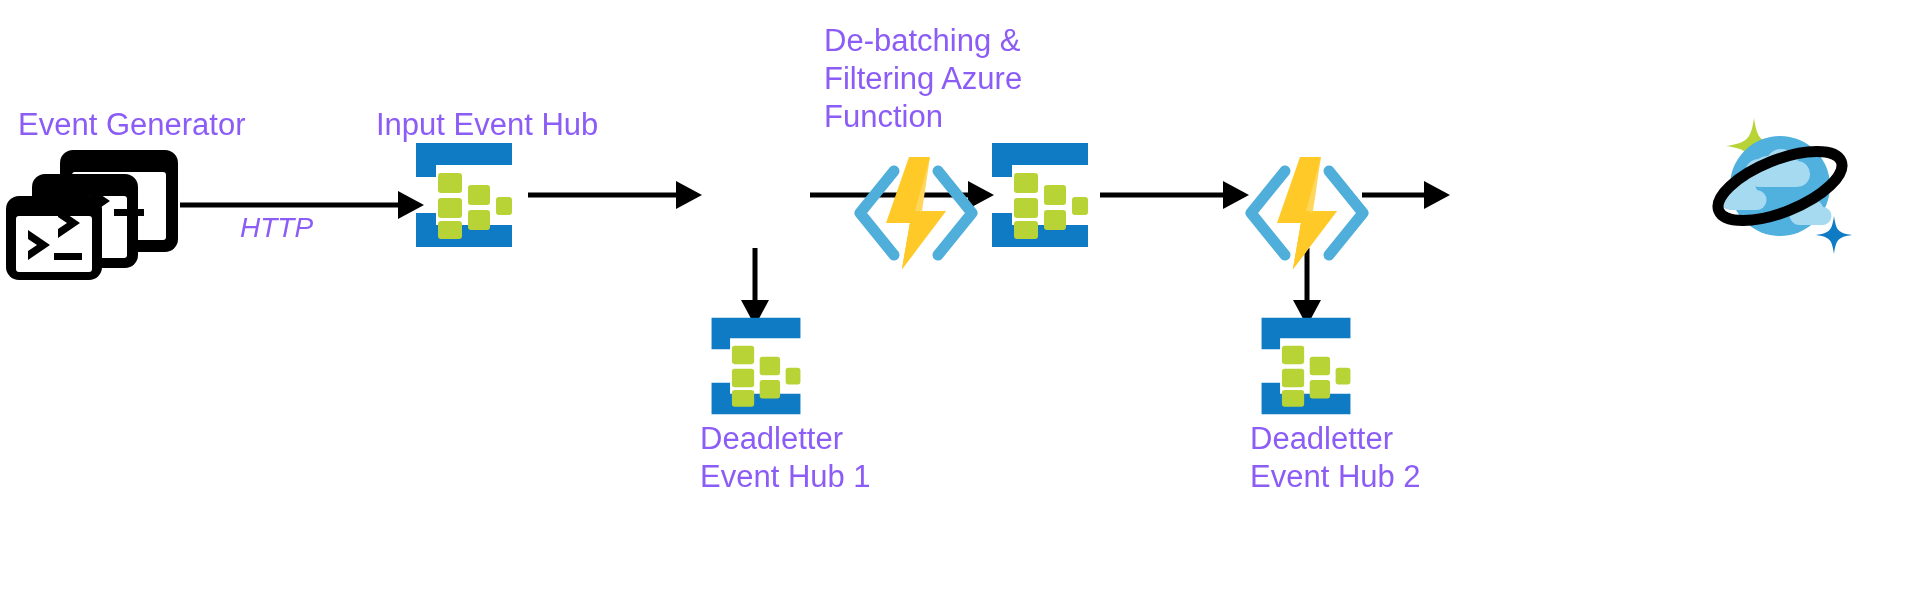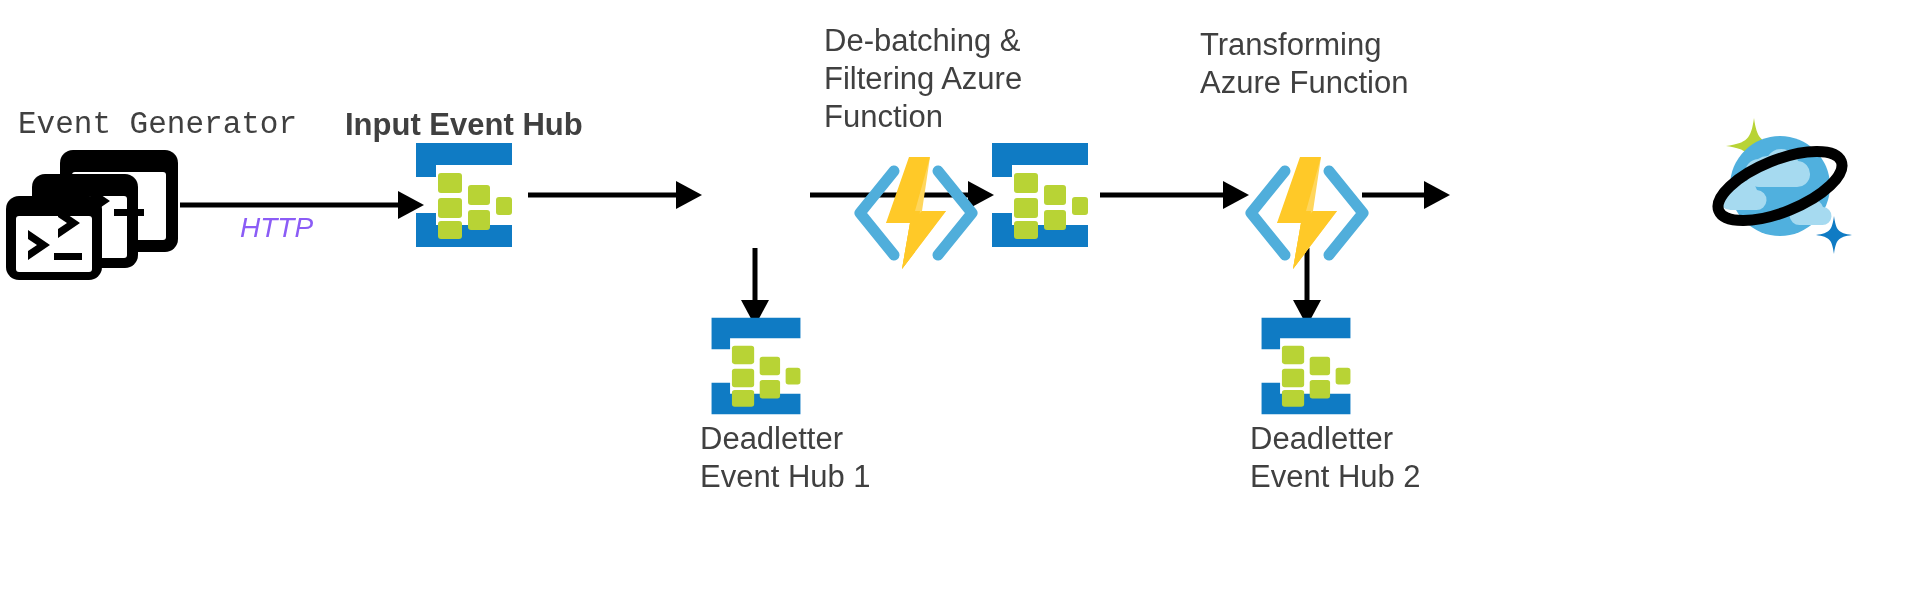--- a/index.html
+++ b/index.html
@@ -17,21 +17,21 @@
     height: 616px;
     background: #ffffff;
     overflow: hidden;
   }
   .node { position: absolute; }
   .label {
     position: absolute;
     font-family: "Liberation Sans", sans-serif;
     font-size: 31px;
     line-height: 38px;
-    color: #404040;
+    color: #8b5cf6;
     white-space: pre-line;
     text-align: left;
   }
   .label.center { text-align: center; }
   .edge-label {
     position: absolute;
     font-family: "Liberation Sans", sans-serif;
     font-style: italic;
     font-size: 28px;
     color: #8b5cf6;
@@ -74,21 +74,21 @@
     <polygon points="11,52 25,78 39,52" fill="#000000"></polygon>
   </svg>
 
   <svg class="arrow" style="left:1282px; top:248px;" width="50" height="75" viewBox="0 0 50 75">
     <line x1="25" y1="0" x2="25" y2="52" stroke="#000000" stroke-width="5"></line>
     <polygon points="11,52 25,78 39,52" fill="#000000"></polygon>
   </svg>
 
   <div class="edge-label" style="left:240px; top:212px;">HTTP</div>
 
-  <div class="label" style="left:18px; top:106px; width:300px;font-family:Liberation Mono, monospace;">Event Generator</div>
+  <div class="label" style="left:18px; top:106px; width:300px;">Event Generator</div>
 
   <div class="node" style="left:2px; top:148px;">
     <svg width="180" height="132" viewBox="0 0 180 132">
 
       <rect x="58" y="2" width="118" height="102" rx="13" ry="13" fill="#000000"></rect>
       <rect x="70" y="24" width="94" height="68" rx="3" ry="3" fill="#ffffff"></rect>
 
       <rect x="30" y="26" width="106" height="94" rx="13" ry="13" fill="#000000"></rect>
       <rect x="41" y="48" width="84" height="62" rx="3" ry="3" fill="#ffffff"></rect>
 
@@ -98,21 +98,21 @@
       <path d="M26 82 L48 97 L26 112 L26 103 L35 97 L26 91 Z" fill="#000000"></path>
       <rect x="52" y="105" width="28" height="7" fill="#000000"></rect>
 
       <path d="M56 60 L78 75 L56 90 L56 81 L65 75 L56 69 Z" fill="#000000"></path>
 
       <path d="M86 38 L108 53 L86 68 L86 59 L95 53 L86 47 Z" fill="#000000"></path>
       <rect x="112" y="61" width="30" height="7" fill="#000000"></rect>
     </svg>
   </div>
 
-  <div class="label" style="left:345px; top:106px; width:300px;font-weight:bold;">Input Event Hub</div>
+  <div class="label" style="left:376px; top:106px; width:300px;">Input Event Hub</div>
 
   <div class="node" style="left:414px; top:141px;">
     <svg width="100" height="108" viewBox="0 0 100 108">
       <path d="M2 2 H98 V24 H22 V36 H2 Z" fill="#0F7BC4"></path>
       <path d="M2 106 H98 V84 H22 V72 H2 Z" fill="#0F7BC4"></path>
       <rect x="24" y="32" width="24" height="20" rx="3" fill="#B8D335"></rect>
       <rect x="24" y="57" width="24" height="20" rx="3" fill="#B8D335"></rect>
       <rect x="24" y="82" width="24" height="20" rx="3" fill="#B8D335" opacity="0"></rect>
       <rect x="24" y="80" width="24" height="18" rx="3" fill="#B8D335"></rect>
       <rect x="54" y="44" width="22" height="20" rx="3" fill="#B8D335"></rect>
@@ -142,22 +142,20 @@
       <path d="M2 106 H98 V84 H22 V72 H2 Z" fill="#0F7BC4"></path>
       <rect x="24" y="32" width="24" height="20" rx="3" fill="#B8D335"></rect>
       <rect x="24" y="57" width="24" height="20" rx="3" fill="#B8D335"></rect>
       <rect x="24" y="80" width="24" height="18" rx="3" fill="#B8D335"></rect>
       <rect x="54" y="44" width="22" height="20" rx="3" fill="#B8D335"></rect>
       <rect x="54" y="69" width="22" height="20" rx="3" fill="#B8D335"></rect>
       <rect x="82" y="56" width="16" height="18" rx="3" fill="#B8D335"></rect>
     </svg>
   </div>
 
-  <div class="label" style="left:1200px; top:26px; width:260px;">Transforming
-Azure Function</div>
 
   <div class="node" style="left:1243px; top:155px;">
     <svg width="128" height="116" viewBox="0 0 128 116">
       <path d="M42 16 L8 58 L42 100" fill="none" stroke="#50AEDB" stroke-width="11" stroke-linecap="round" stroke-linejoin="round"></path>
       <path d="M86 16 L120 58 L86 100" fill="none" stroke="#50AEDB" stroke-width="11" stroke-linecap="round" stroke-linejoin="round"></path>
       <path d="M78 2 L34 68 L58 68 L50 114 L94 56 L70 56 Z" fill="#FFD65C"></path>
       <path d="M78 2 L57 2 L34 68 L58 68 L50 114 L63 97 L68 56 L63 56 Z" fill="#FFC928"></path>
       <path d="M58 68 L50 114 L94 56 L70 56 Z" fill="#FFC928"></path>
     </svg>
   </div>

